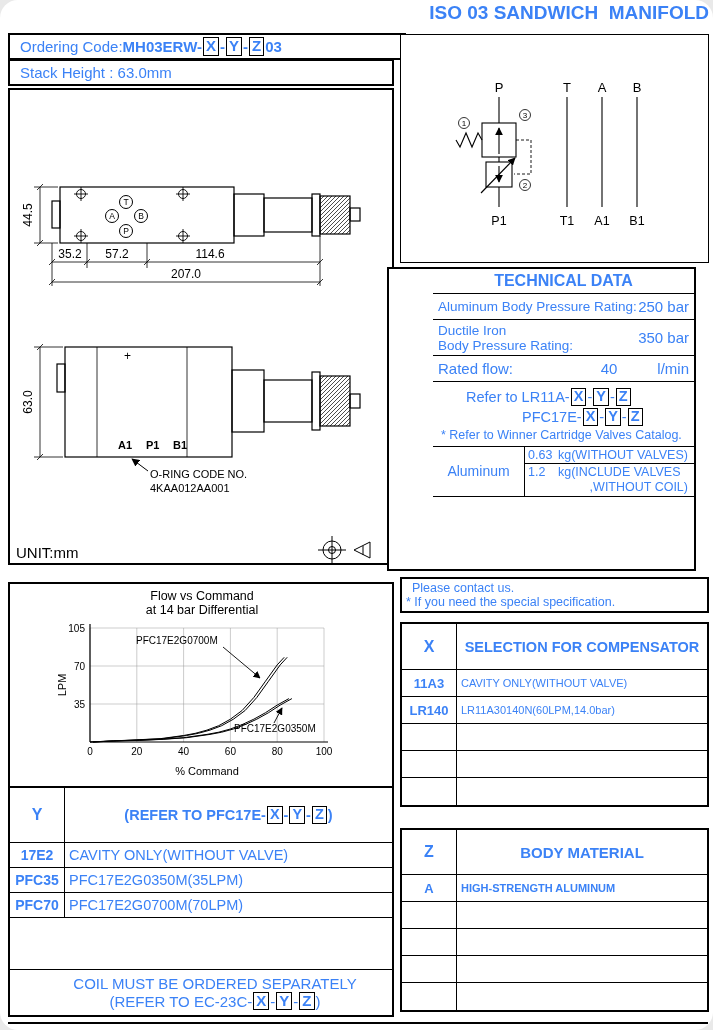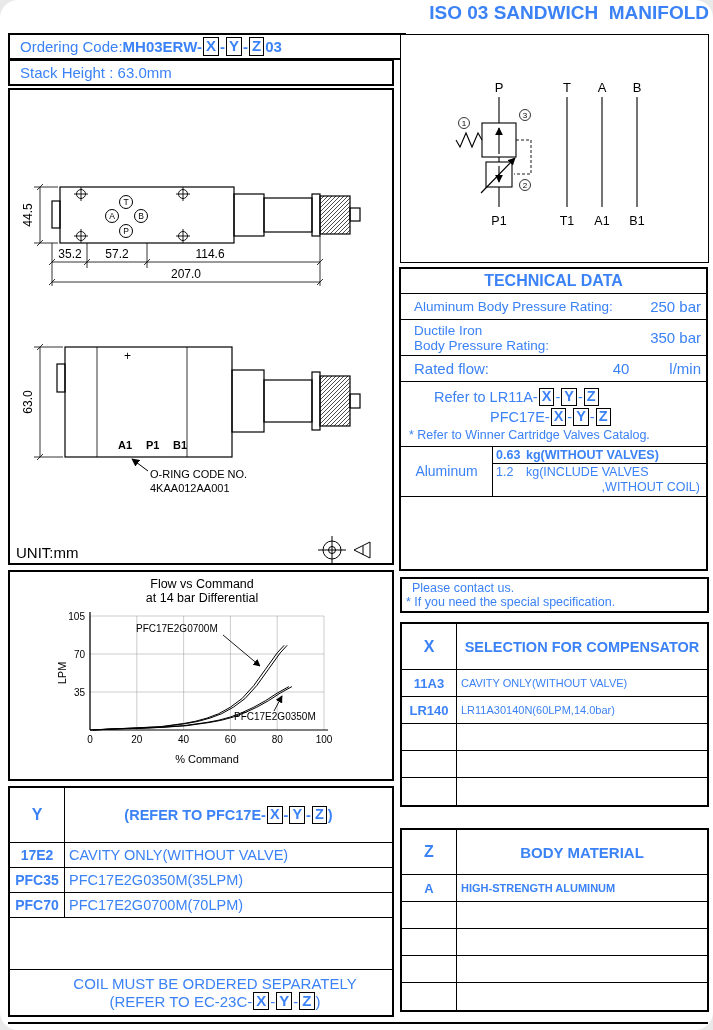--- a/index.html
+++ b/index.html
@@ -9,35 +9,35 @@
     font-family:"Liberation Sans", sans-serif; color:#3b82f6; overflow:hidden;border-radius:18px;
   }
   svg text { font-family:"Liberation Sans", sans-serif; fill:#000; }
   .box { position:absolute; border:2px solid #000; background:#fff; }
   .doc-title { position:absolute; top:2px; right:4px; font-size:19px; font-weight:bold; white-space:pre; }
   .ordering-box { left:8px; top:33px; width:398px; height:27px; display:flex; align-items:center; padding-left:10px; font-size:15px; }
   .stack-box { left:8px; top:59px; width:386px; height:27px; display:flex; align-items:center; padding-left:10px; font-size:15px; }
   .ord-code { font-weight:bold; display:flex; align-items:center; }
   .boxed { display:inline-block; border:1px solid #000; padding:0 2px; margin:0 1px; font-weight:bold; line-height:1.1; }
   .drawing-box { left:8px; top:88px; width:386px; height:477px; }
-  .chart-box { left:8px; top:570px; width:386px; height:211px; }
+  .chart-box { left:8px; top:582px; width:386px; height:211px; }
   
   .schematic-box { left:400px; top:34px; width:309px; height:229px; border-width:1px; }
-  .tech-box { left:399px; top:267px; width:309px; height:304px; font-size:14px; }
+  .tech-box { left:387px; top:267px; width:309px; height:304px; font-size:14px;padding-left:44px; }
   .tech-title { height:25px; border-bottom:1px solid #000; display:flex; align-items:center; justify-content:center; font-weight:bold; font-size:16px; }
   .tech-row { border-bottom:1px solid #000; display:flex; align-items:center; padding:0 5px; }
-  .tech-row .lbl { font-size:13.5px;margin-left:8px; }
+  .tech-row .lbl { font-size:13.5px; }
   .tech-row .val { margin-left:auto; font-size:15px; }
   .cartridge { padding:4px 5px 0 5px; font-size:14.5px; }
   .cartridge .ref { display:flex; align-items:center; margin-top:2px; }
   .catalog-note { padding:2px 4px 0 8px; font-size:12.5px; }
   .weight-table { border-top:1px solid #000; display:flex; margin-top:4px; }
   .weight-left { width:92px; border-right:1px solid #000; display:flex; align-items:center; justify-content:center; font-size:14px; }
   .weight-right { flex:1; font-size:12.5px; }
-  .weight-r1 { border-bottom:1px solid #000; padding:1px 3px; display:flex;font-weight:bold; }
+  .weight-r1 { border-bottom:1px solid #000; padding:1px 3px; display:flex; }
   .weight-r2 { padding:1px 3px; display:flex; }
   .weight-r3 { padding:0 6px 2px 0; text-align:right; }
   .wnum { width:30px; }
   .weight-empty { border-top:1px solid #000; height:26px; }
   .note-box { left:400px; top:577px; width:309px; height:36px; font-size:12.5px; padding:2px 4px; }
   
   .kv-box { left:400px; width:309px; display:flex; flex-direction:column; }
   .x-box { top:622px; height:185px; }
   .z-box { top:828px; height:184px; }
   .kv-header { display:flex; border-bottom:1px solid #000; }

